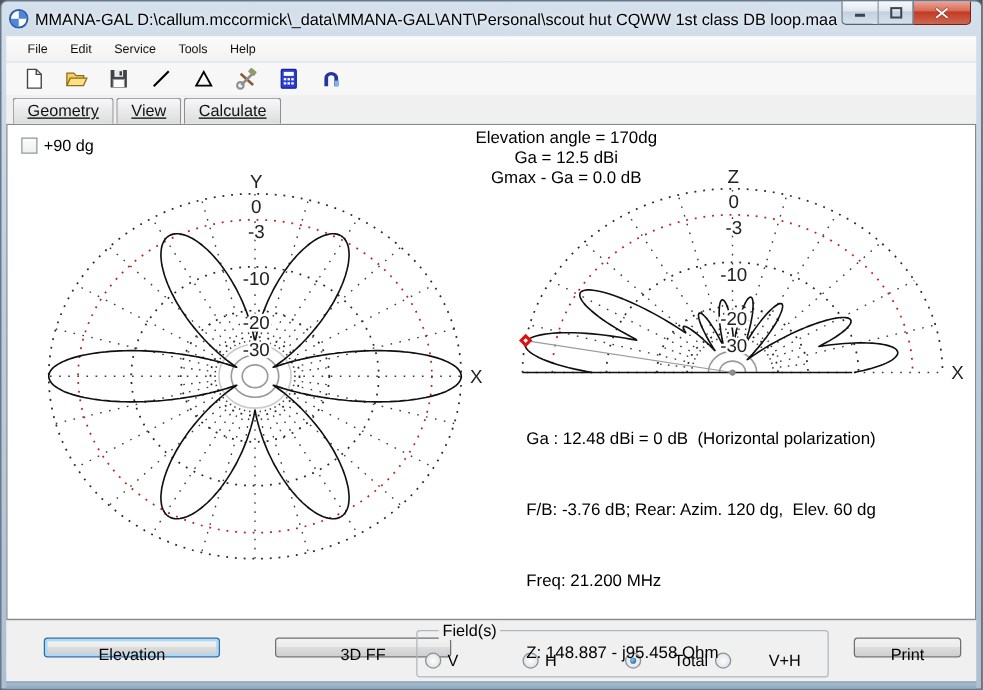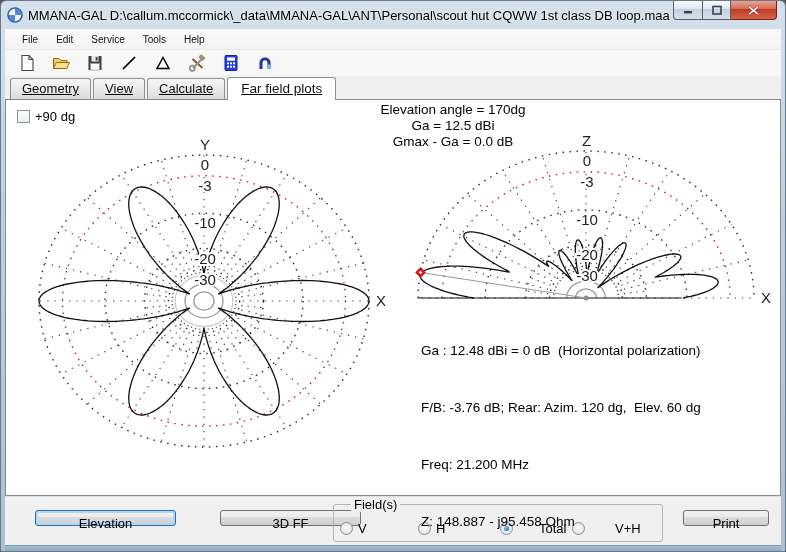--- a/index.html
+++ b/index.html
@@ -153,21 +153,20 @@
           <path d="M3.5 15 V8.5 a5.5 5 0 0 1 11 0 V15 h-3 V8.5 a2.5 2.3 0 0 0 -5 0 V15 Z" fill="#24369c"></path>
           <rect x="11.8" y="10.5" width="3.4" height="4.5" fill="#7db8e8"></rect>
         </svg>
       </div>
     </div>
 
     <div class="tabbar">
       <div class="tab">Geometry</div>
       <div class="tab">View</div>
       <div class="tab">Calculate</div>
-      <div class="tab active">Far field plots</div>
     </div>
 
     <div class="main">
       <svg id="plot-canvas" width="776" height="395">
           <g>
             <ellipse cx="198" cy="201" rx="165.0" ry="146.0" fill="none" stroke="#2a2a2a" stroke-width="1.4" stroke-dasharray="1.5 5.5"></ellipse>
             <ellipse cx="198" cy="201" rx="141.5" ry="125.2" fill="none" stroke="#c42020" stroke-width="1.4" stroke-dasharray="1.5 5.5"></ellipse>
             <ellipse cx="198" cy="201" rx="99.0" ry="87.6" fill="none" stroke="#2a2a2a" stroke-width="1.4" stroke-dasharray="1.5 5.5"></ellipse>
             <ellipse cx="198" cy="201" rx="59.4" ry="52.5" fill="none" stroke="#2a2a2a" stroke-width="1.4" stroke-dasharray="1.5 5.5"></ellipse>
             <ellipse cx="198" cy="201" rx="35.6" ry="31.5" fill="none" stroke="#2a2a2a" stroke-width="1.4" stroke-dasharray="1.5 5.5"></ellipse>

